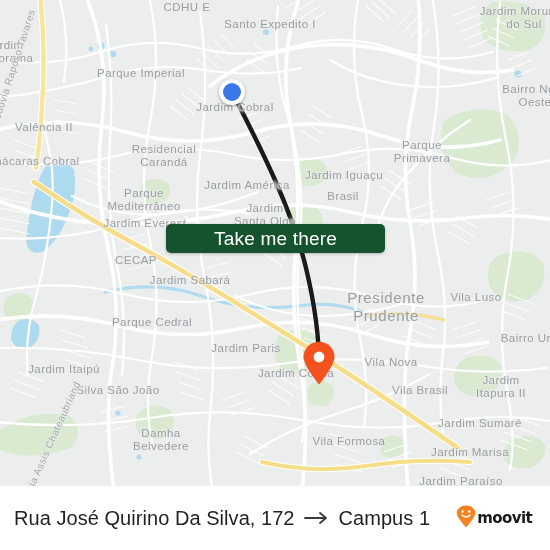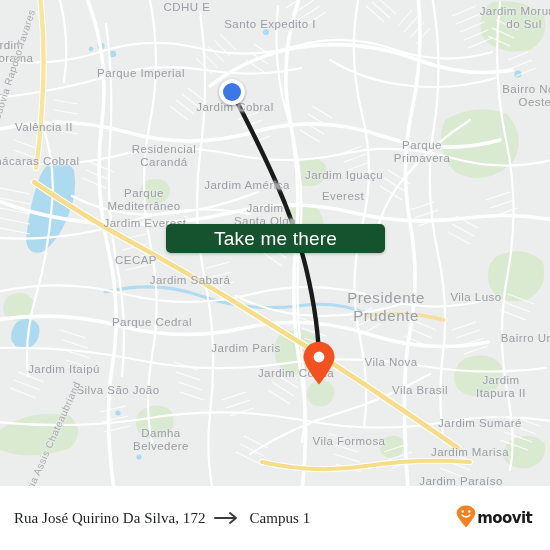--- a/index.html
+++ b/index.html
@@ -132,25 +132,24 @@
     background: #ffffff;
     display: flex;
     align-items: center;
     box-sizing: border-box;
     padding: 0 18px 0 14px;
   }
   #trip-summary {
     display: flex;
     align-items: center;
     flex: 1 1 auto;
-    font-size: 15px;
+    font-size: 20px;
     color: #1f2123;
     white-space: nowrap;
     letter-spacing: 0.05px;
-    font-family: Liberation Serif, serif;
   }
   #trip-origin { }
   #trip-arrow {
     margin: 0 9px 0 9px;
     display: inline-flex;
     align-items: center;
   }
   #trip-dest { }
 
   #moovit-logo {
@@ -336,21 +335,21 @@
         <div class="map-label" style="left: 535px; top: 96px;">Bairro Novo
 Oeste</div>
         <div class="map-label" style="left: 5px; top: 52px;">Jardim
 Panorama</div>
         <div class="map-label" style="left: 44px; top: 127px;">Valência II</div>
         <div class="map-label" style="left: 33px; top: 161px;">Chácaras Cobral</div>
         <div class="map-label" style="left: 164px; top: 156px;">Residencial
 Carandá</div>
         <div class="map-label" style="left: 247px; top: 185px;">Jardim América</div>
         <div class="map-label" style="left: 344px; top: 175px;">Jardim Iguaçu</div>
-        <div class="map-label" style="left: 343px; top: 196px;">Everest</div>
+        <div class="map-label" style="left: 343px; top: 196px;">Brasil</div>
         <div class="map-label" style="left: 422px; top: 152px;">Parque
 Primavera</div>
         <div class="map-label" style="left: 144px; top: 200px;">Parque
 Mediterrâneo</div>
         <div class="map-label" style="left: 145px; top: 223px;">Jardim Everest</div>
         <div class="map-label" style="left: 265px; top: 215px;">Jardim
 Santa Olga</div>
         <div class="map-label" style="left: 136px; top: 260px;">CECAP</div>
         <div class="map-label" style="left: 190px; top: 280px;">Jardim Sabará</div>
         <div class="map-label big" style="left: 386px; top: 307px;">Presidente

